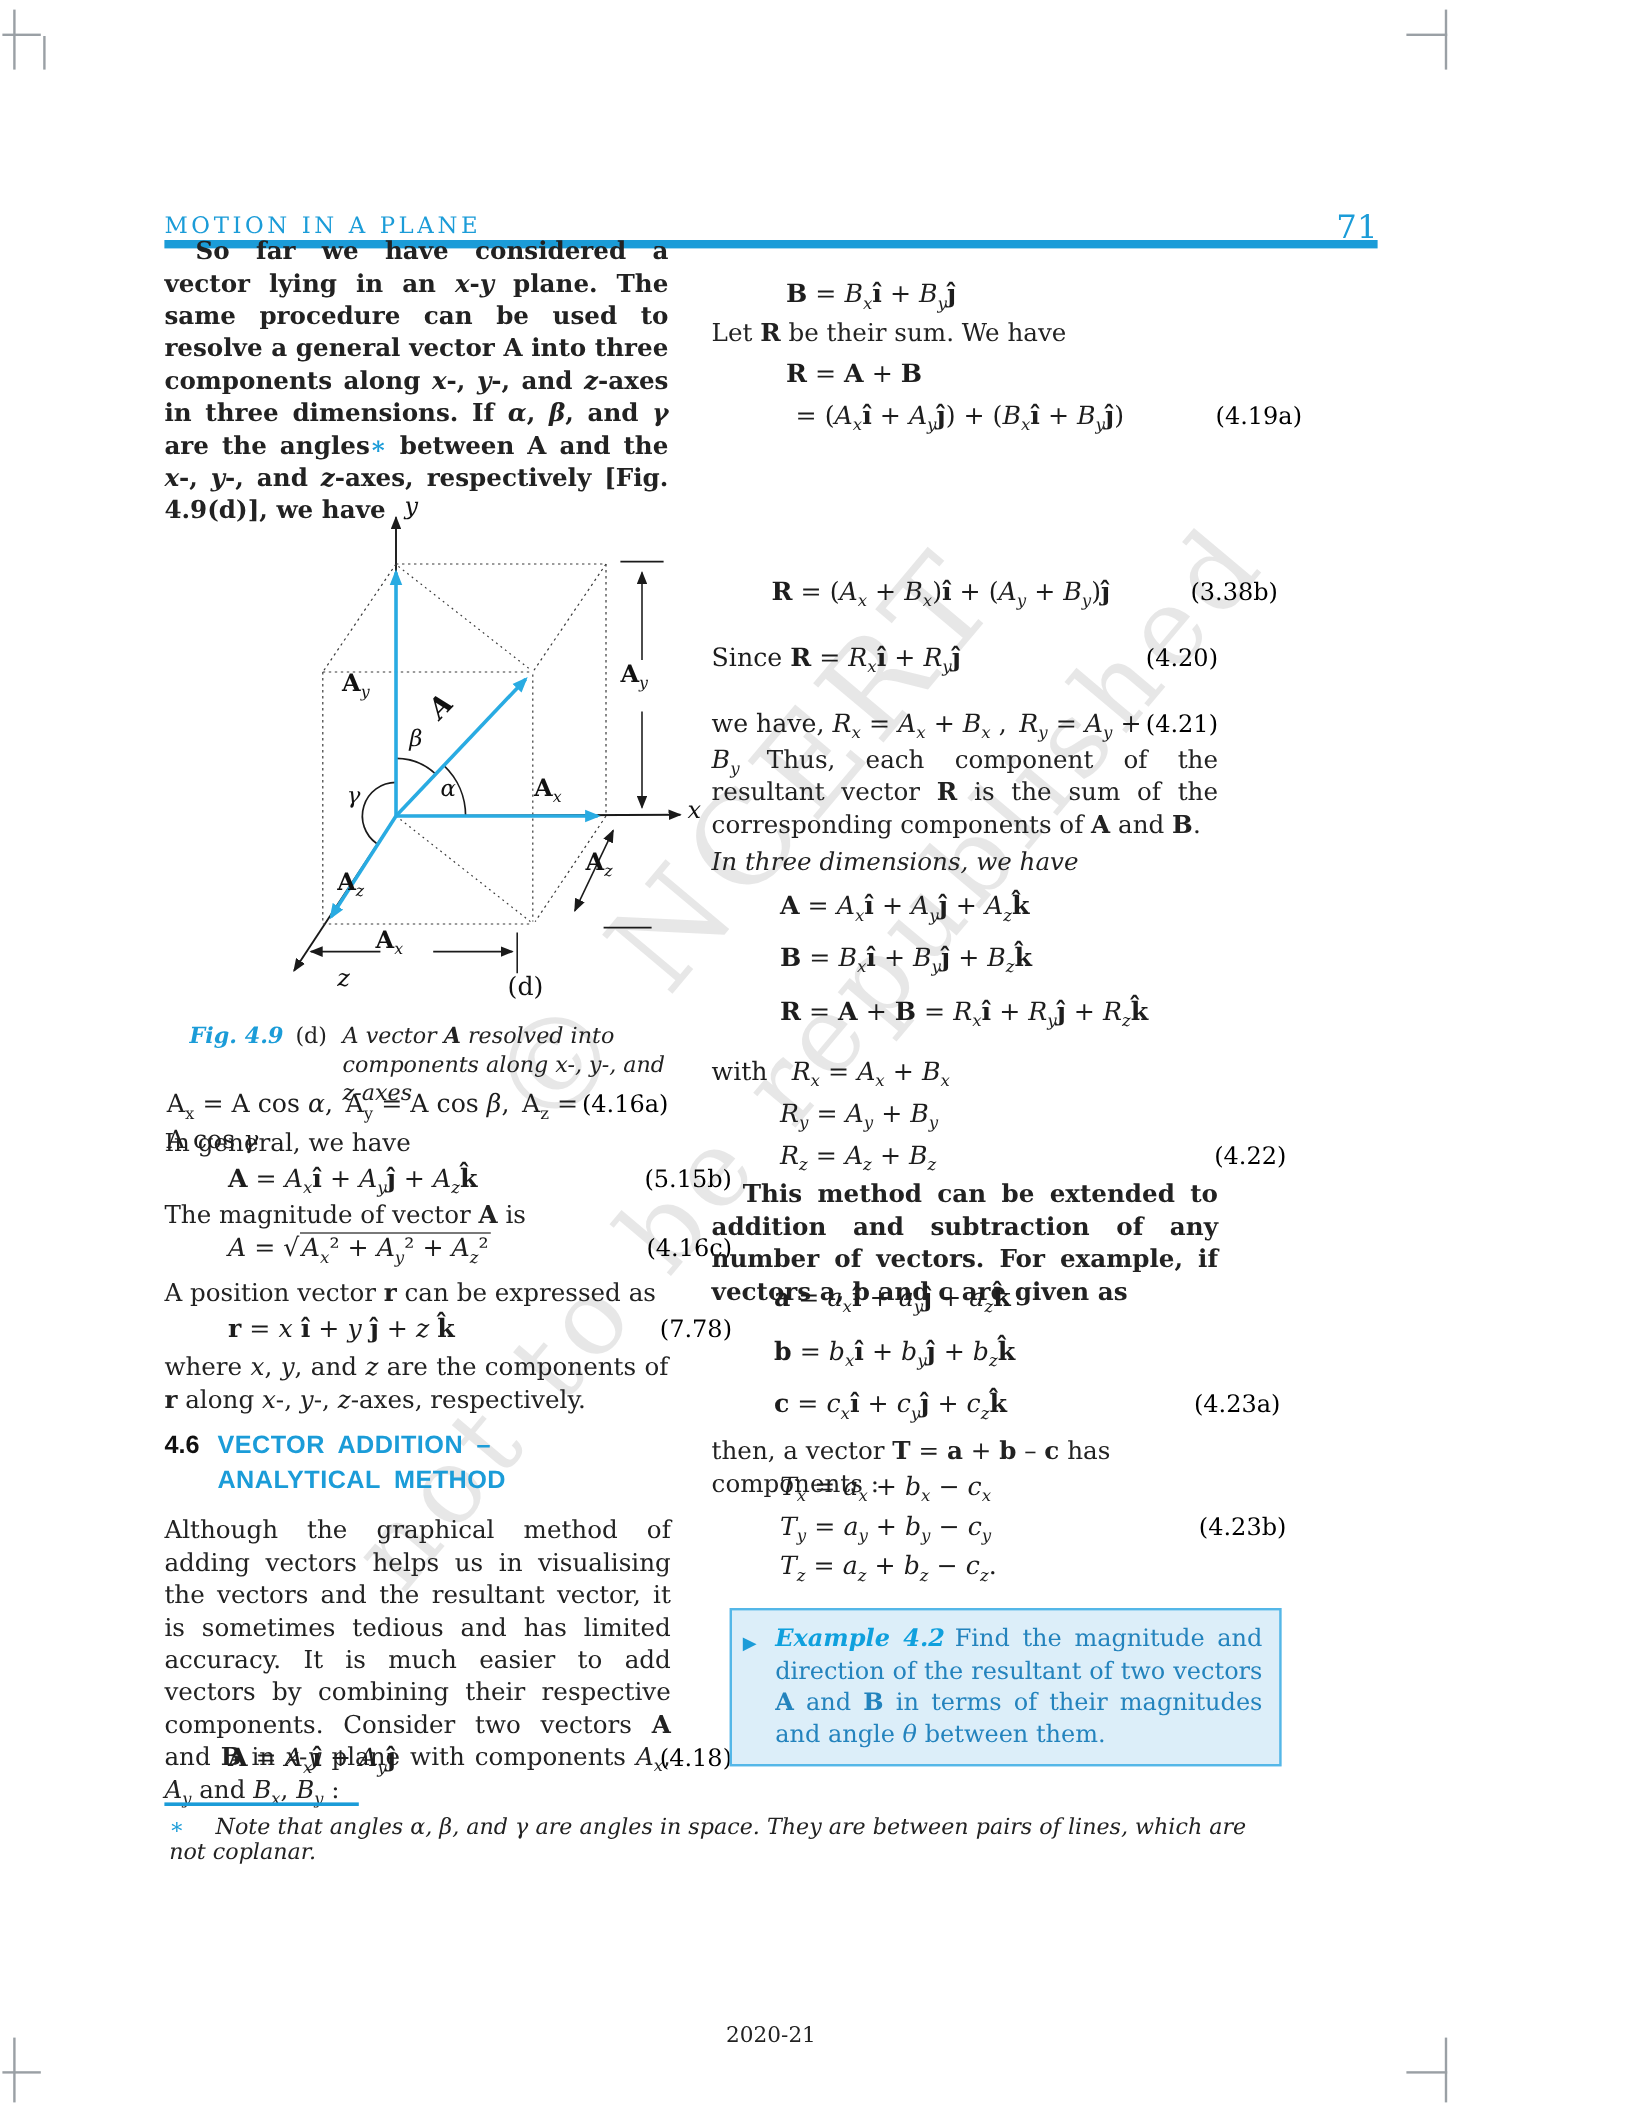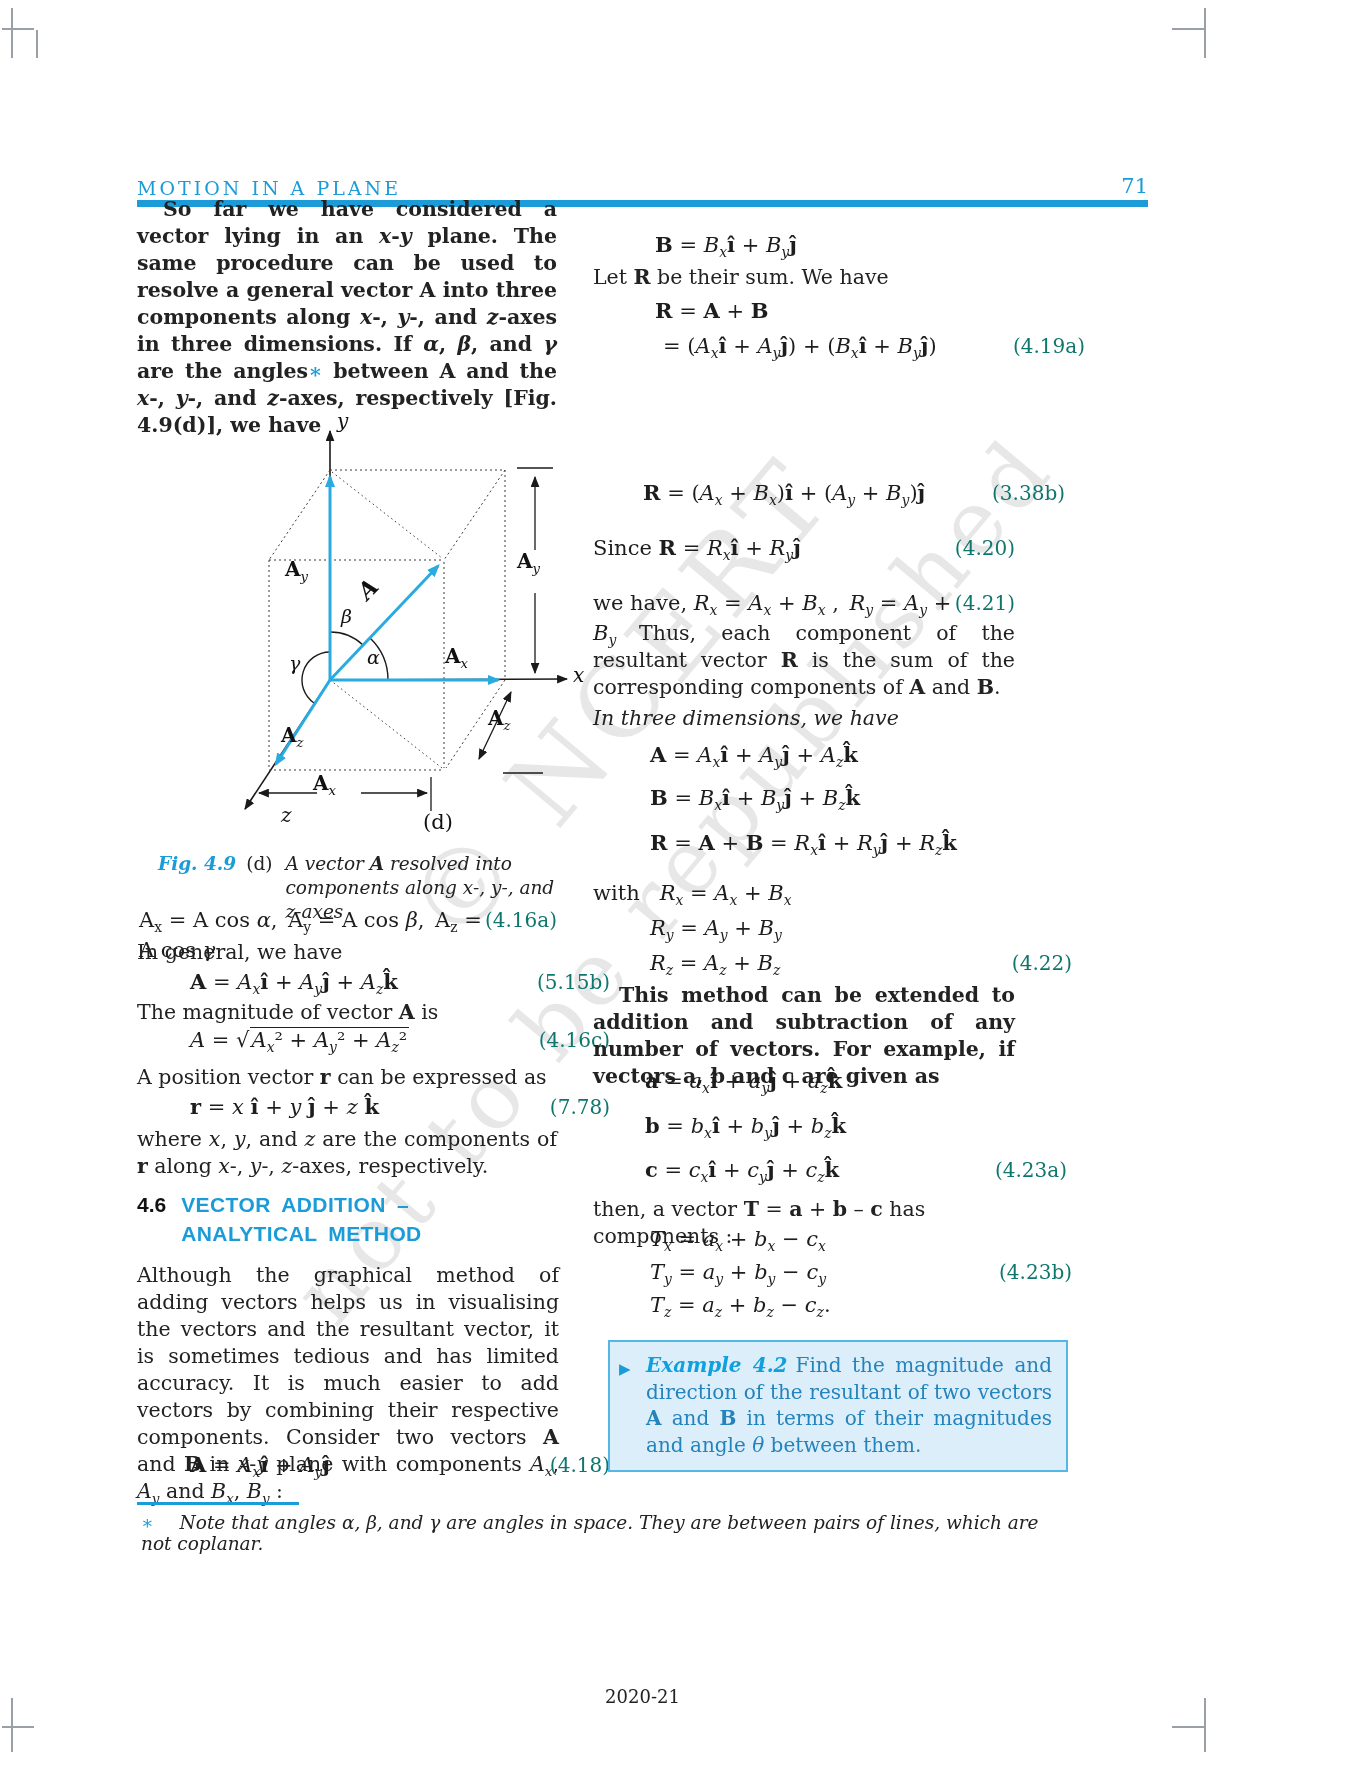--- a/index.html
+++ b/index.html
@@ -8,31 +8,31 @@
   
   .wm{position:absolute;color:rgba(95,95,95,0.15);font-family:"DejaVu Serif",serif;
       transform:rotate(-50deg);white-space:nowrap;text-align:center;letter-spacing:8px;}
   .wm1{left:320px;top:640px;width:600px;font-size:105px;}
   .wm2{left:130px;top:868px;width:1020px;font-size:88px;}
   
   .crop{position:absolute;background:#9aa0a5;}
   
   .hdr-title{position:absolute;left:137px;top:177px;font-size:19px;letter-spacing:3px;
              color:var(--accent,#1b9cd8);}
-  .hdr-num{position:absolute;left:1056px;top:174px;width:92px;text-align:right;font-size:21px;
+  .hdr-num{position:absolute;left:1056px;top:174px;width:92px;text-align:right;font-size:27px;
            color:var(--accent,#1b9cd8);}
   .hdr-bar{position:absolute;left:137px;top:200px;width:1011px;height:7px;
            background:var(--accent,#1b9cd8);}
   
   .para{position:absolute;font-size:20.5px;line-height:27px;text-align:justify;color:#222;}
   .txt{position:absolute;font-size:20.5px;line-height:27px;color:#222;}
   .ind{text-indent:26px;font-weight:bold;}
   .ind2{text-indent:46px;}
   .eq{position:absolute;display:flex;align-items:baseline;font-size:21px;line-height:30px;color:#1d1d1d;}
-  .eq .n{margin-left:auto;font-size:20px;color:#0f766e;}
+  .eq .n{margin-left:auto;font-size:20px;color:#000000;}
   sub{font-size:0.66em;line-height:0;}
   .ol{border-top:1.5px solid #222;padding:0 2px;}
   .bl{color:var(--accent,#1b9cd8);}
   
   .fig{position:absolute;left:195px;top:365px;width:400px;height:480px;}
   .flab{position:absolute;font-size:20px;line-height:1.05;color:#111;}
   .fvec{transform:rotate(-46deg);font-size:23px;font-weight:bold;font-style:italic;}
   .ax{stroke:#1a1a1a;stroke-width:1.6;}
   .vec{stroke:var(--figure-arrow,#29abe2);stroke-width:3;}
   .dsh{stroke:#3a3a3a;stroke-width:1;stroke-dasharray:2 3;fill:none;}

